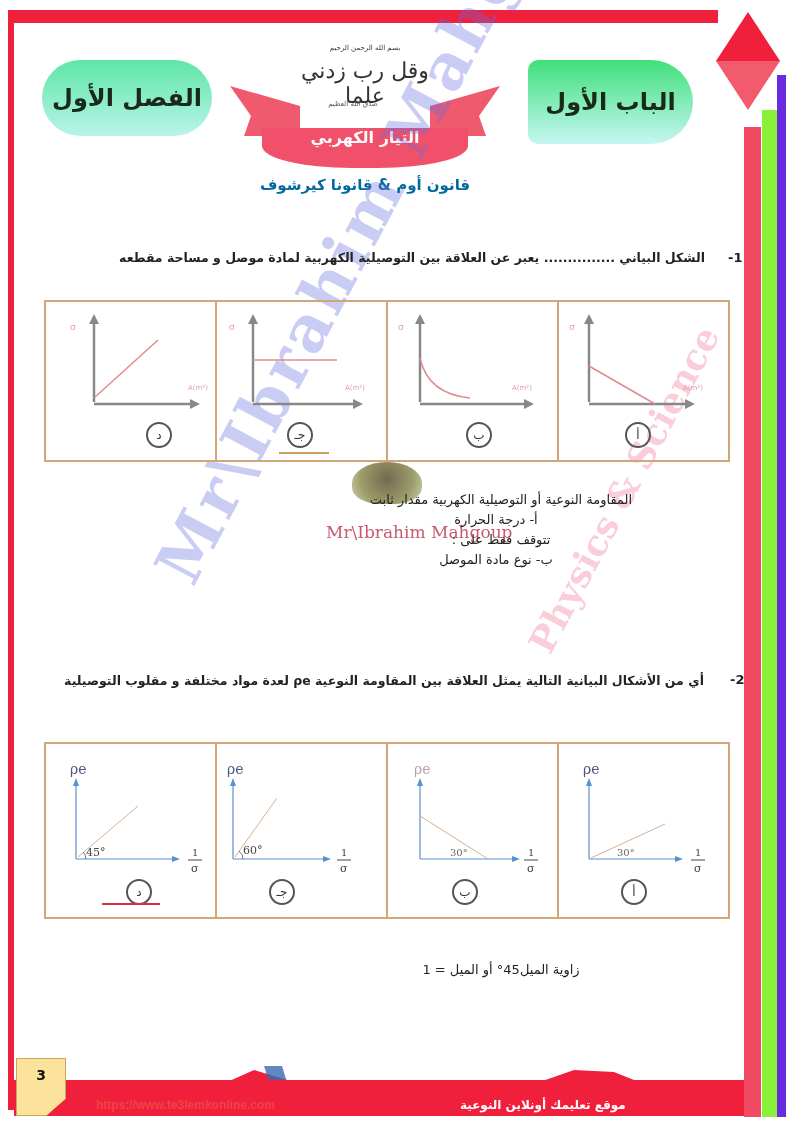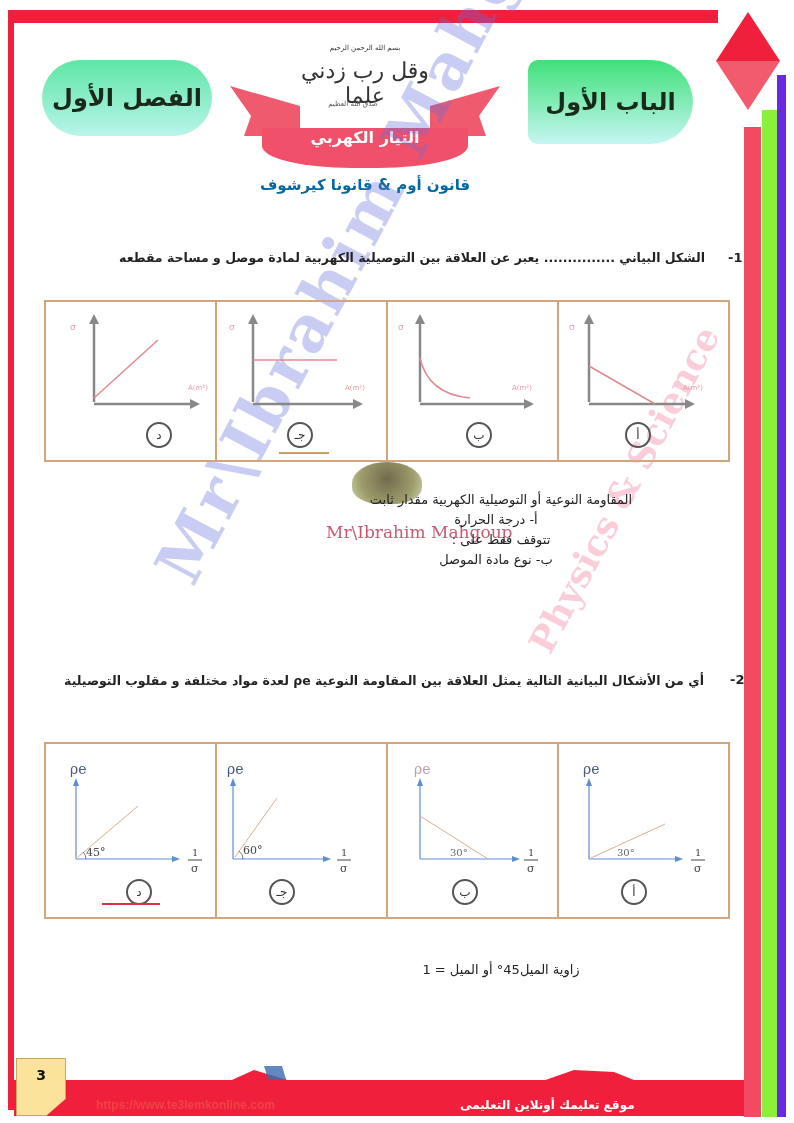--- a/index.html
+++ b/index.html
@@ -237,13 +237,13 @@
   <div>زاوية الميل45°   أو  الميل   =  1</div>
 </div>
 
 <svg class="footer-wave" viewBox="0 0 730 30" preserveAspectRatio="none">
   <path d="M0,30 L0,26 L200,26 L240,8 L280,20 L420,20 L520,22 L560,8 L600,10 L640,26 L730,26 L730,30 Z" fill="#f0203c"></path>
   <path d="M250,4 L268,4 L276,30 L258,30 Z" fill="#3a6ab0" opacity=".8"></path>
 </svg>
 <div class="footer-band"></div>
 <div class="page-num">3</div>
 <a class="footer-url">https://www.te3lemkonline.com</a>
-<div class="footer-site">موقع تعليمك أونلاين التعليمى</div>
+<div class="footer-site">موقع تعليمك أونلاين النوعية</div>
 
 </body></html>

